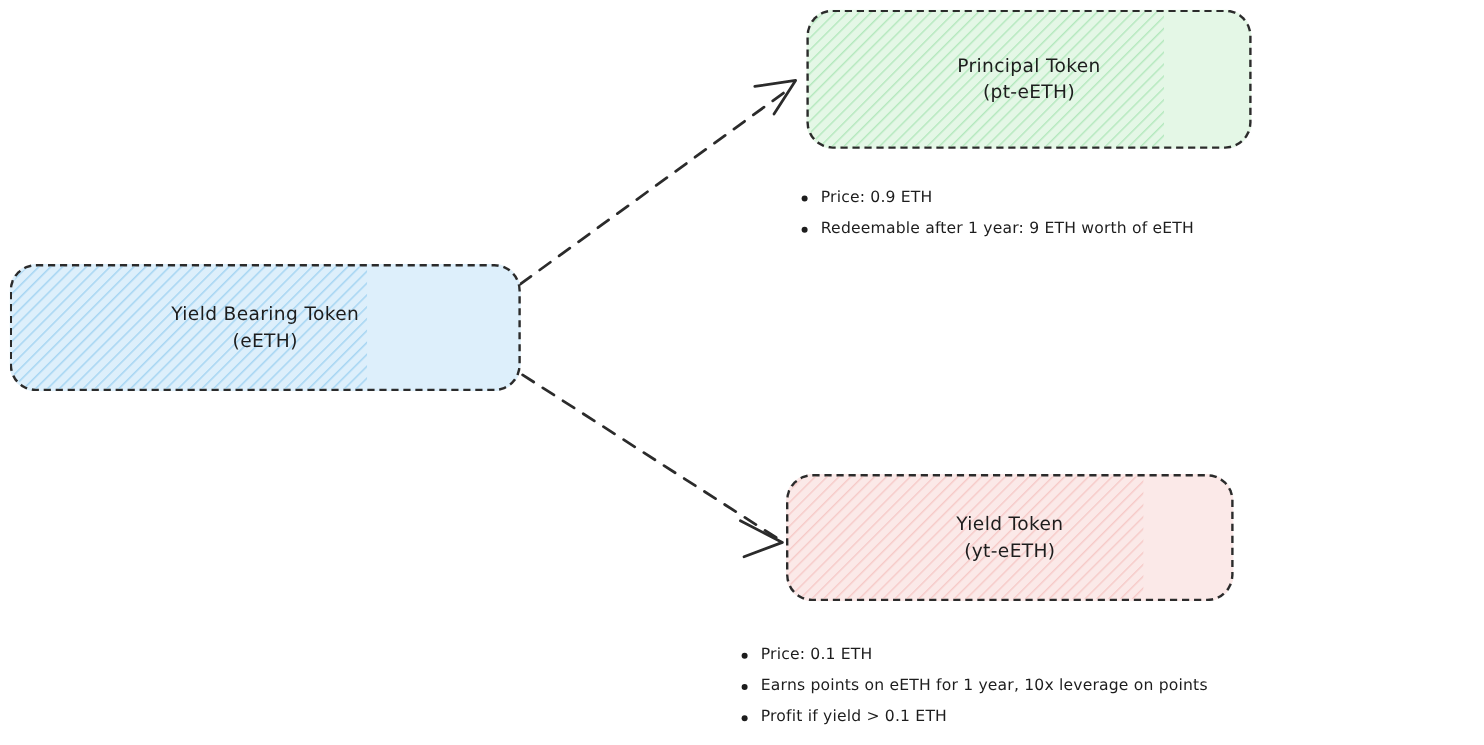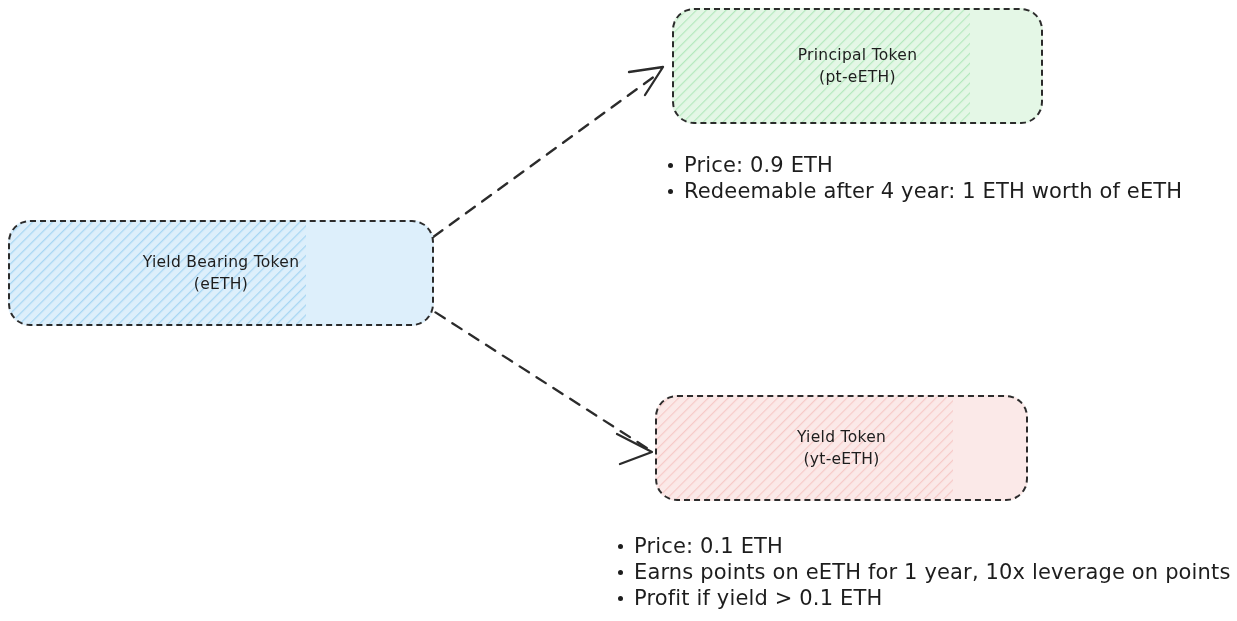--- a/index.html
+++ b/index.html
@@ -57,21 +57,21 @@
   
   .bullets {
     position: absolute;
     list-style: none;
     margin: 0;
     padding: 0;
   }
   .bullets li {
     position: relative;
     font-family: "DejaVu Sans", sans-serif;
-    font-size: 21px;
+    font-size: 13px;
     line-height: 26px;
     height: 26px;
     color: #1d1d1d;
     padding-left: 18px;
     white-space: nowrap;
     letter-spacing: .15px;
   }
   .bullets li::before {
     content: "";
     position: absolute;
@@ -141,21 +141,21 @@
   <div class="node node-pink" style="left:655px; top:395px; width:373px; height:106px;">
     <svg class="hatch" xmlns="http://www.w3.org/2000/svg">
       <rect x="0" y="0" width="100%" height="100%" fill="url(#hatch-pink)" opacity="0.45"></rect>
     </svg>
     <div class="node-label">Yield Token
 (yt-eETH)</div>
   </div>
 
   <ul class="bullets" style="left:666px; top:152px;">
     <li>Price: 0.9 ETH</li>
-    <li>Redeemable after 4 year: 1 ETH worth of eETH</li>
+    <li>Redeemable after 1 year: 9 ETH worth of eETH</li>
   </ul>
 
   <ul class="bullets" style="left:616px; top:533px;">
     <li>Price: 0.1 ETH</li>
     <li>Earns points on eETH for 1 year, 10x leverage on points</li>
     <li>Profit if yield &gt; 0.1 ETH</li>
   </ul>
 
 </div>
 

